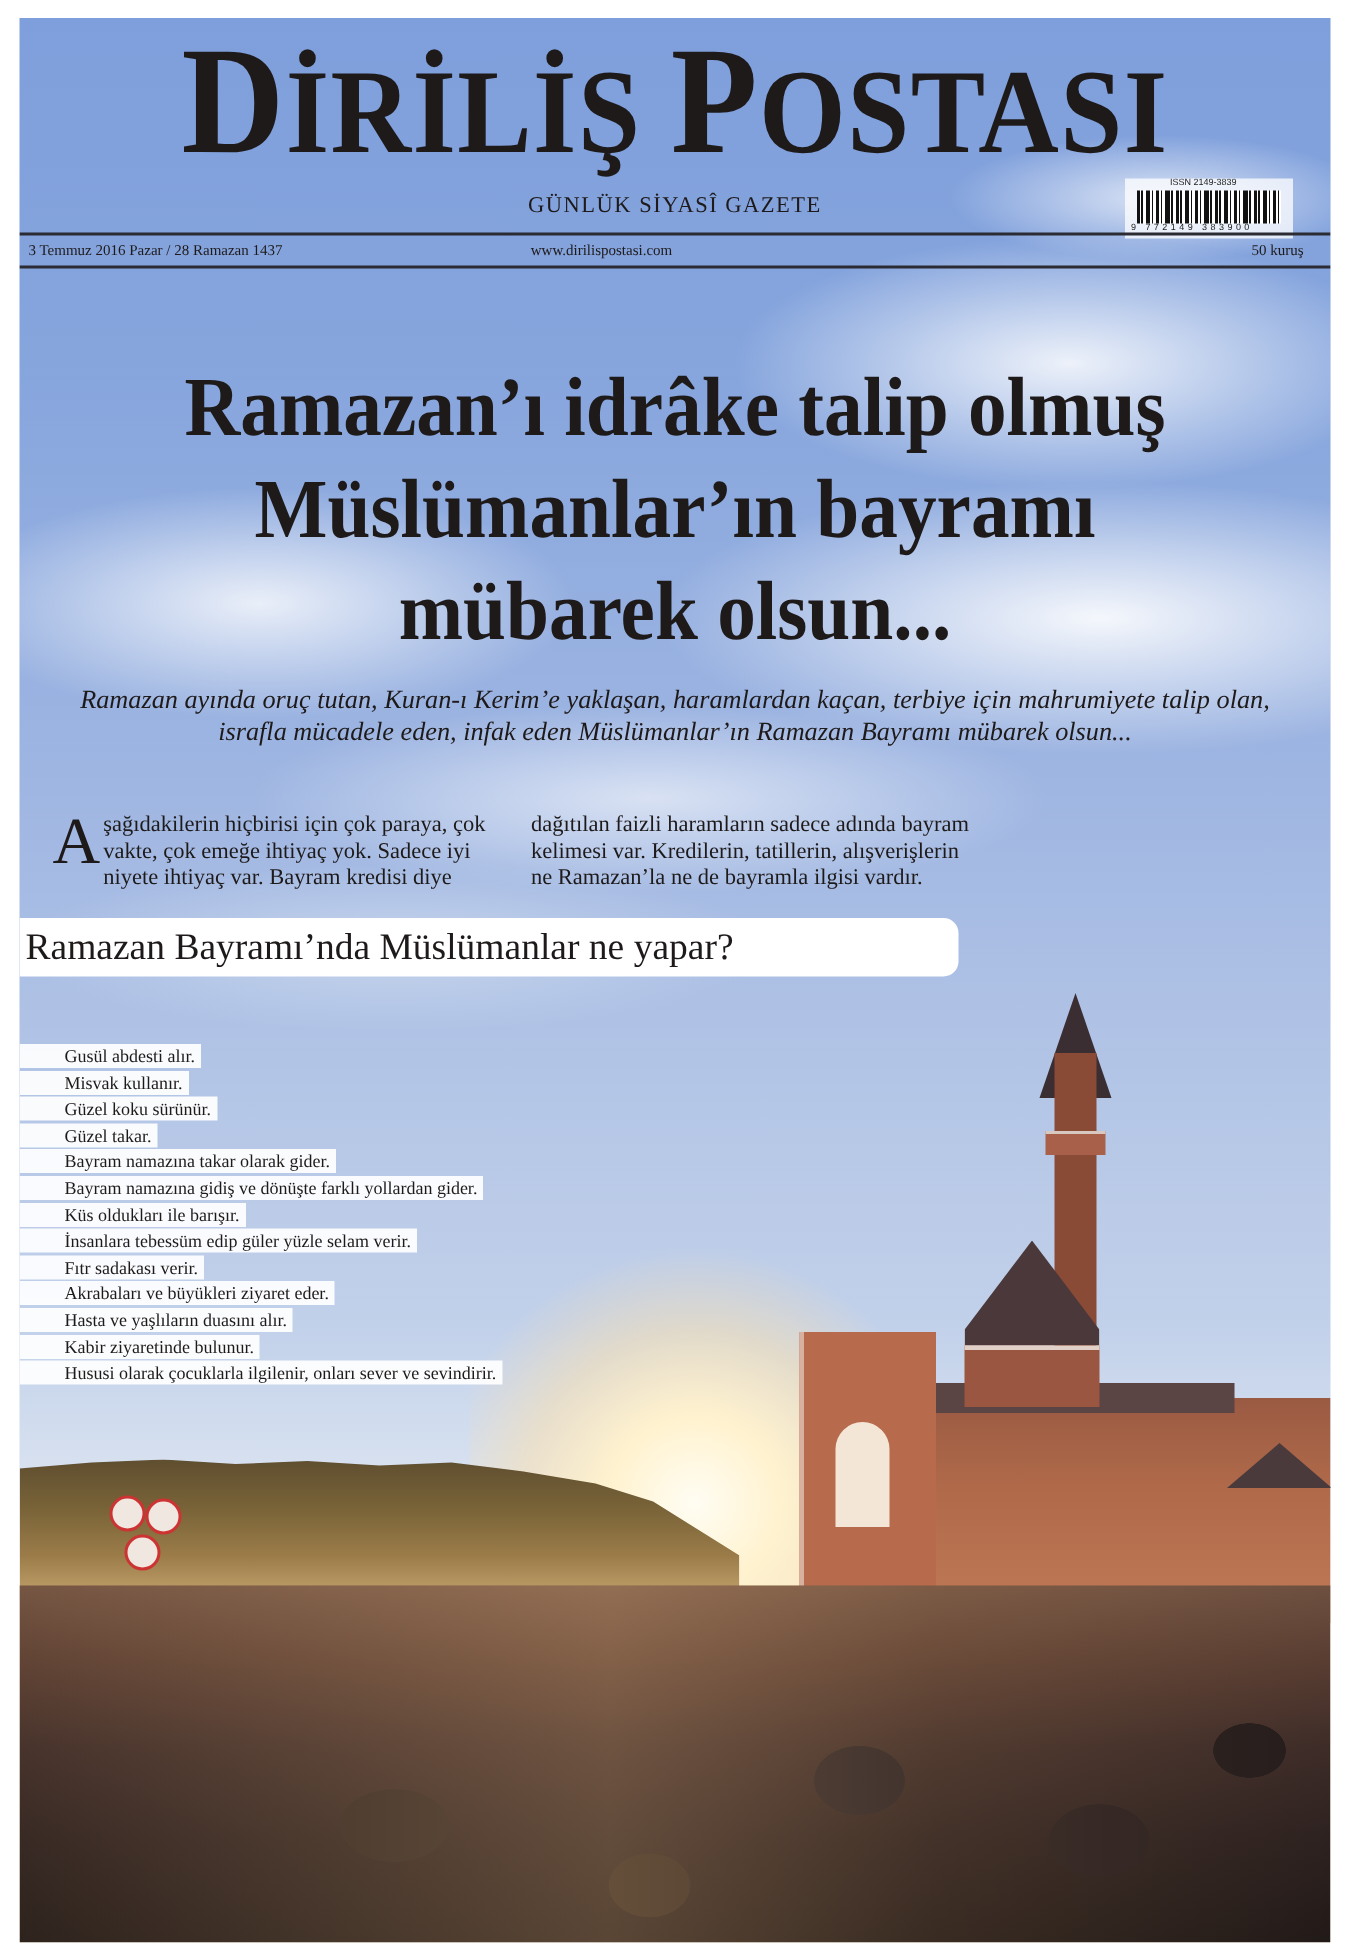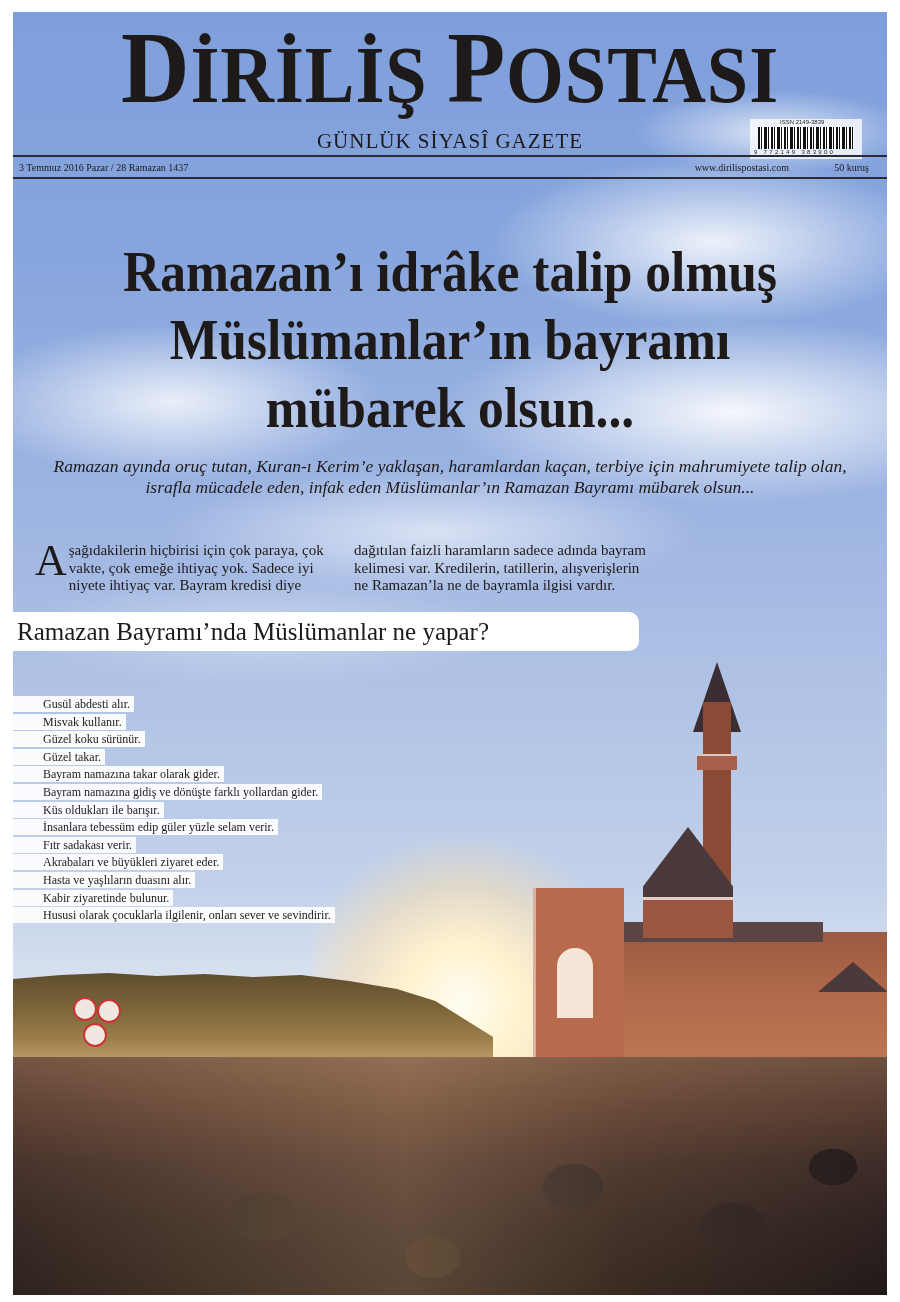--- a/index.html
+++ b/index.html
@@ -10,30 +10,30 @@
       radial-gradient(ellipse 420px 130px at 720px 400px, rgba(255,255,255,0.9), rgba(255,255,255,0) 70%),
       radial-gradient(ellipse 300px 110px at 160px 390px, rgba(255,255,255,0.8), rgba(255,255,255,0) 70%),
       radial-gradient(ellipse 380px 90px at 420px 520px, rgba(255,255,255,0.6), rgba(255,255,255,0) 70%),
       radial-gradient(ellipse 200px 60px at 760px 120px, rgba(255,255,255,0.7), rgba(255,255,255,0) 70%),
       radial-gradient(ellipse 360px 80px at 250px 620px, rgba(210,222,240,0.7), rgba(210,222,240,0) 70%),
       linear-gradient(180deg, #7f9fdc 0%, #86a5dd 18%, #9fb6e2 40%, #b3c5e6 55%, #c2d1ea 68%, #d9e2f0 76%, #f4efe2 82%, #fff7e0 84%);
   }
   
   .masthead-title { position:absolute; left:0; top:6px; width:874px; text-align:center; font-family:"Liberation Serif", serif; font-weight:bold; font-size:102px; line-height:100px; color:#1e1a1a; letter-spacing:1px; transform:scaleX(0.93); transform-origin:center; }
   .masthead-title .sc { font-size:80px; }
-  .subtitle { position:absolute; left:0; top:117px; width:874px; text-align:center; font-size:21px; color:#1e1a1a; letter-spacing:1px; }
+  .subtitle { position:absolute; left:0; top:117px; width:874px; text-align:center; font-size:15px; color:#1e1a1a; letter-spacing:1px; }
   .barcode { position:absolute; left:737px; top:107px; width:112px; height:40px; }
   .barcode .isbn { position:absolute; left:30px; top:0; font-family:"Liberation Sans", sans-serif; font-size:6px; color:#222; }
   .barcode .bars { position:absolute; left:8px; top:8px; width:96px; height:22px; background:repeating-linear-gradient(90deg,#111 0 2px,#fff 2px 3px,#111 3px 4px,#fff 4px 6px,#111 6px 9px,#fff 9px 10px,#111 10px 11px,#fff 11px 13px); }
   .barcode .bg { position:absolute; left:0; top:0; width:112px; height:40px; background:rgba(255,255,255,0.75); }
   .barcode .num { position:absolute; left:4px; top:30px; font-family:"Liberation Sans", sans-serif; font-size:6px; color:#222; letter-spacing:2.3px; }
   .rule-top { position:absolute; left:0; top:143px; width:874px; height:2px; background:#2b2b33; }
   .dateline { position:absolute; left:0; top:146px; width:874px; height:20px; font-size:10px; color:#1e1a1a; }
   .dateline .date { position:absolute; left:6px; top:4px; }
-  .dateline .url { position:absolute; left:0; width:776px; text-align:right; top:4px; }
+  .dateline .url { position:absolute; left:0; width:776px; text-align:center; top:4px; }
   .dateline .price { position:absolute; right:18px; top:4px; }
   .rule-bot { position:absolute; left:0; top:165px; width:874px; height:1.5px; background:#2b2b33; }
 
   .headline { position:absolute; left:0; top:226px; width:874px; text-align:center; font-weight:bold; font-size:56px; line-height:68px; color:#1e1a1a; }
   .headline div { transform:scaleX(0.92); }
   .lead { position:absolute; left:30px; top:444px; width:814px; text-align:center; font-style:italic; font-size:17.5px; line-height:21px; color:#1e1a1a; }
   .body-cols { position:absolute; left:22px; top:530px; width:620px; font-size:15px; line-height:17.5px; color:#1e1a1a; column-count:2; column-gap:18px; }
   .dropcap { float:left; font-size:44px; line-height:34px; margin:2px 2px 0 0; }
 
   .section-title { position:absolute; left:0; top:600px; width:626px; height:39px; background:#ffffff; border-radius:0 10px 10px 0; font-size:25px; line-height:39px; color:#1e1a1a; padding-left:4px; box-sizing:border-box; }

